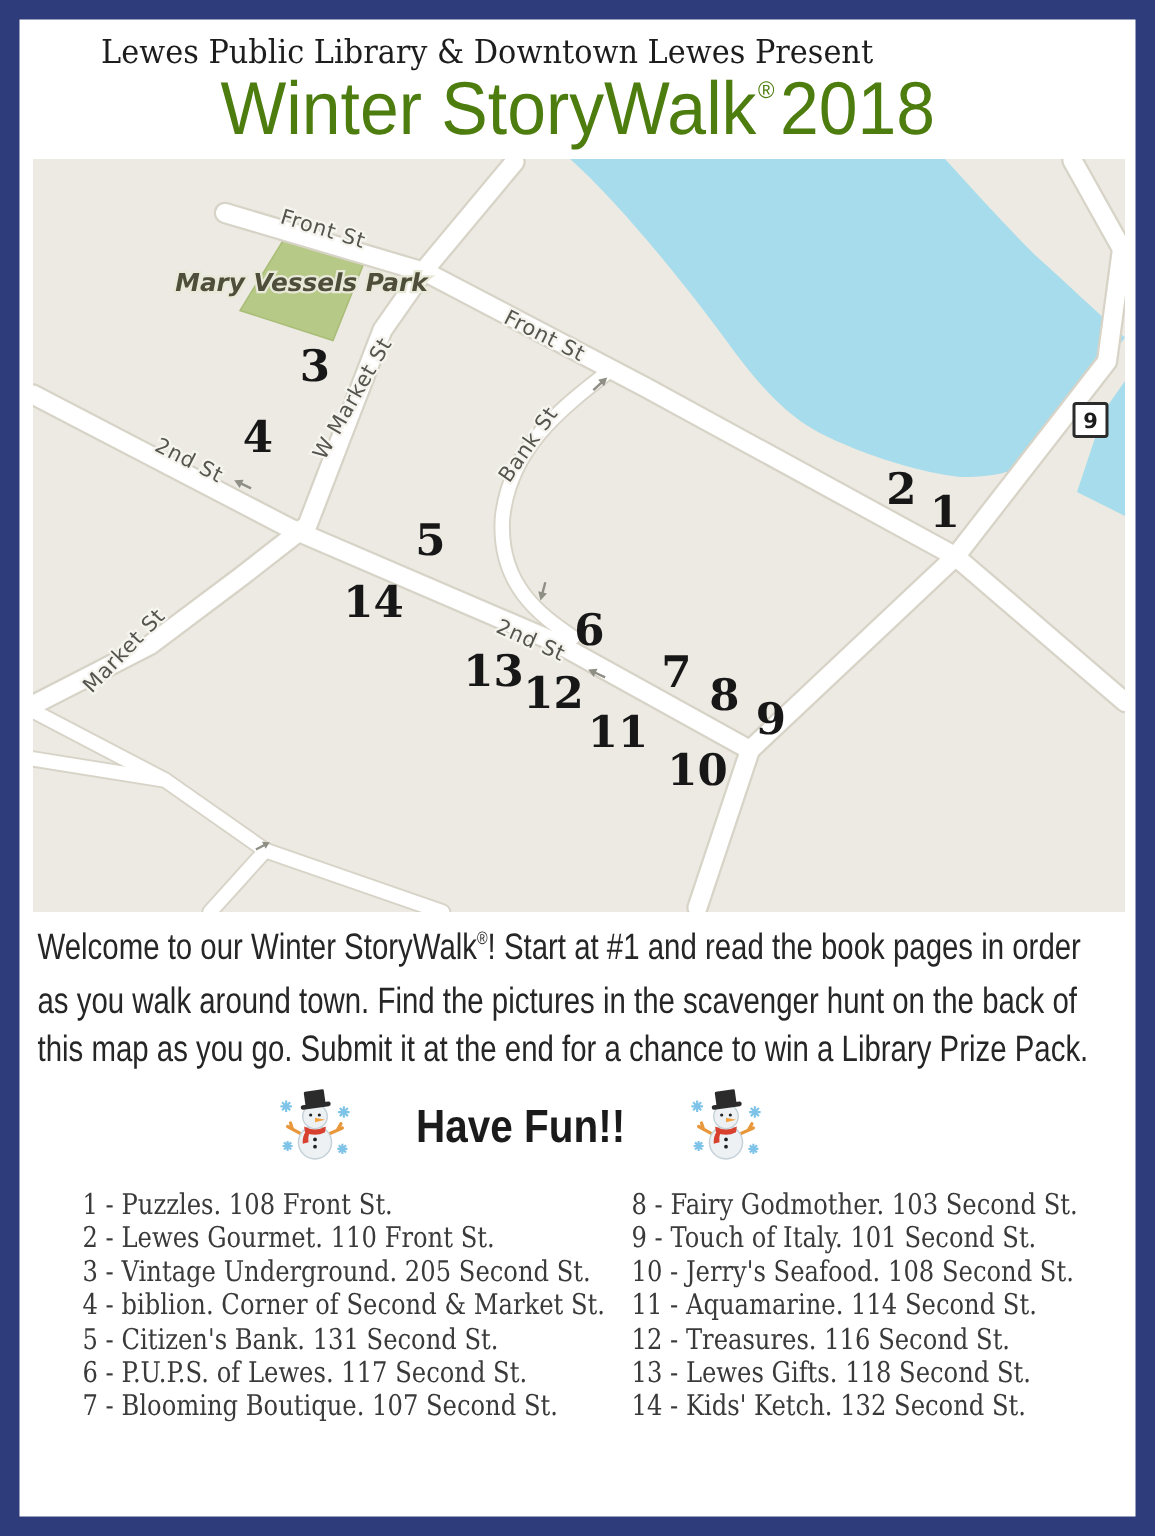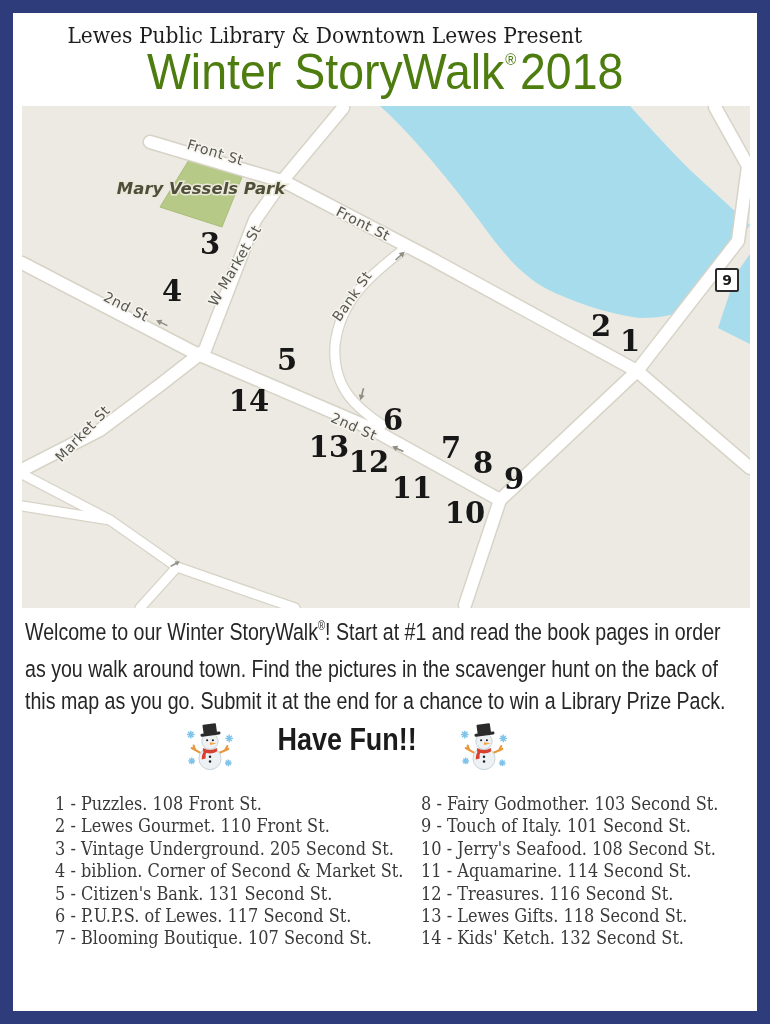--- a/index.html
+++ b/index.html
@@ -50,21 +50,21 @@
   
   .welcome { position:absolute; left:12px; top:603px; color:#262626; }
   .wline {
     font-size:24.5px; line-height:32.6px; white-space:nowrap;
     transform:scaleX(.80); transform-origin:0 50%;
   }
   .wline .reg { font-size:12px; position:relative; top:-10px; }
   
   .havefun {
     position:absolute; left:0; top:709px; width:668px; height:58px;
-    display:flex; justify-content:center; gap:32px;
+    display:flex; align-items:center; justify-content:center; gap:32px;
   }
   .havefun .hf-label {
     font-size:31px; font-weight:bold; color:#1b1b1b; white-space:nowrap;
     transform:scaleX(.87); transform-origin:50% 50%;
   }
   
   .directory { position:absolute; top:779px; left:0; width:744px; color:#3a3a3a; }
   .dcol { position:absolute; top:0; }
   .dcol.left { left:22px;margin-left:20px; }
   .dcol.right { left:408px; }

